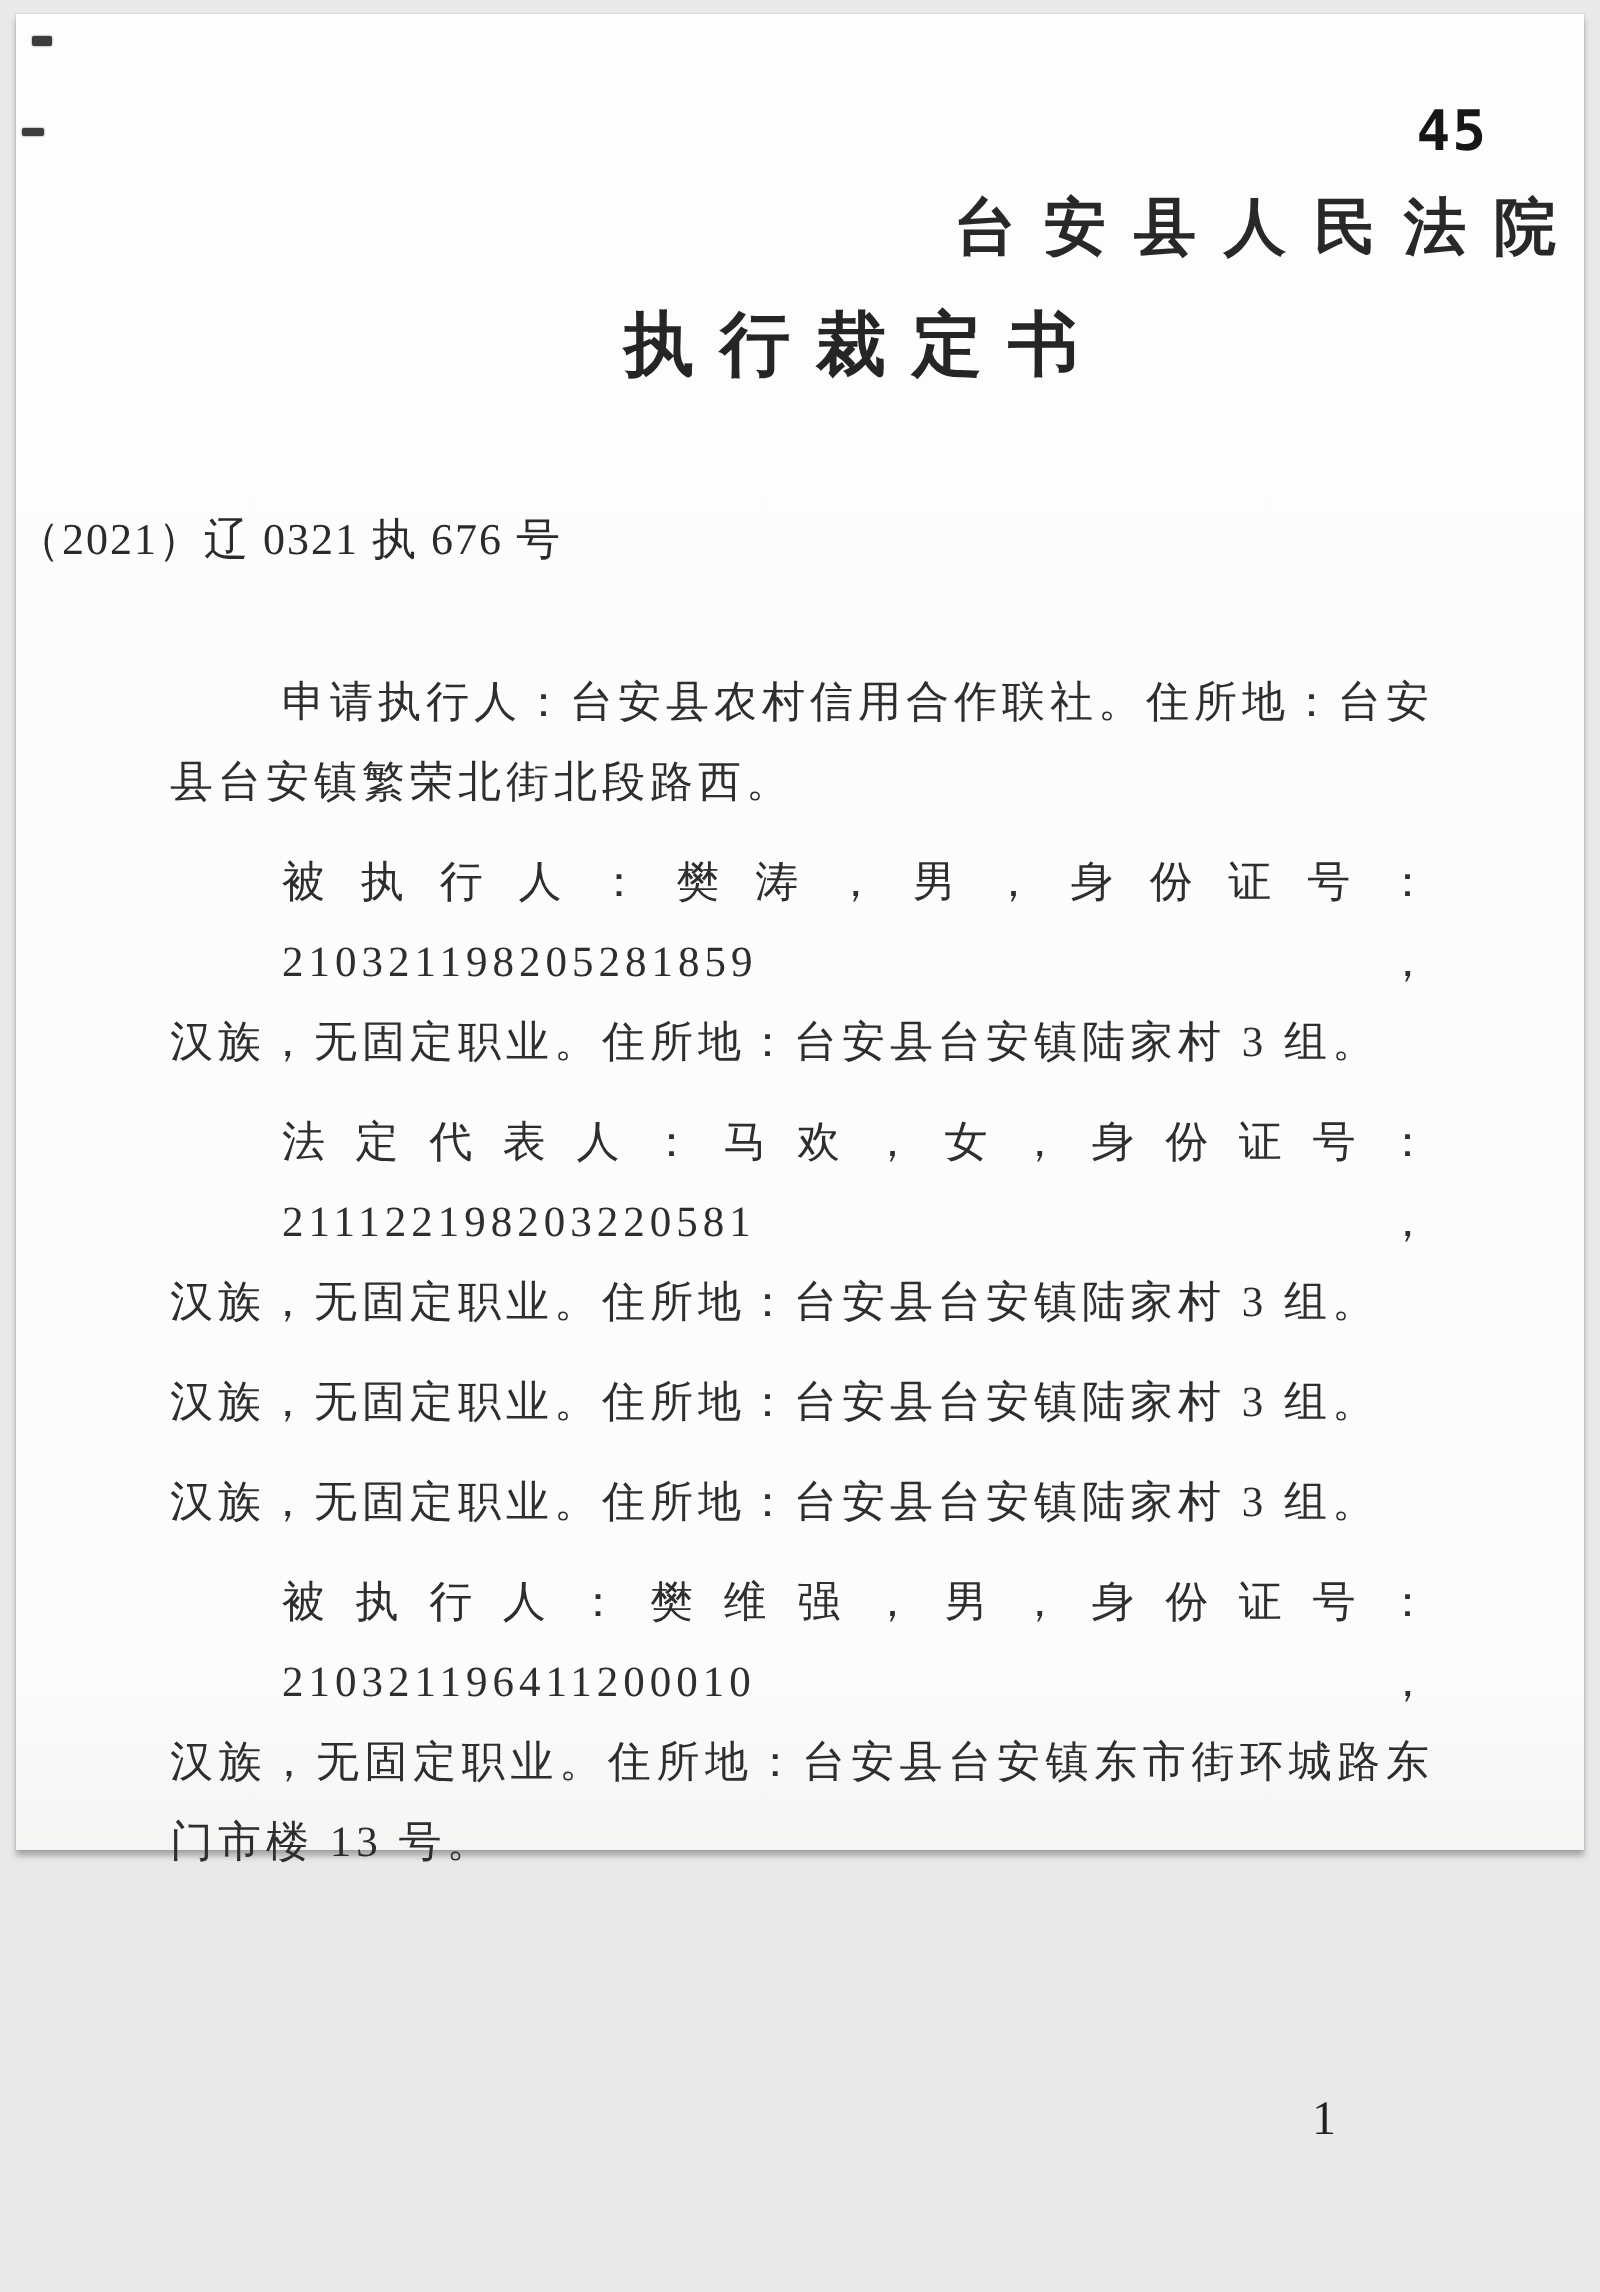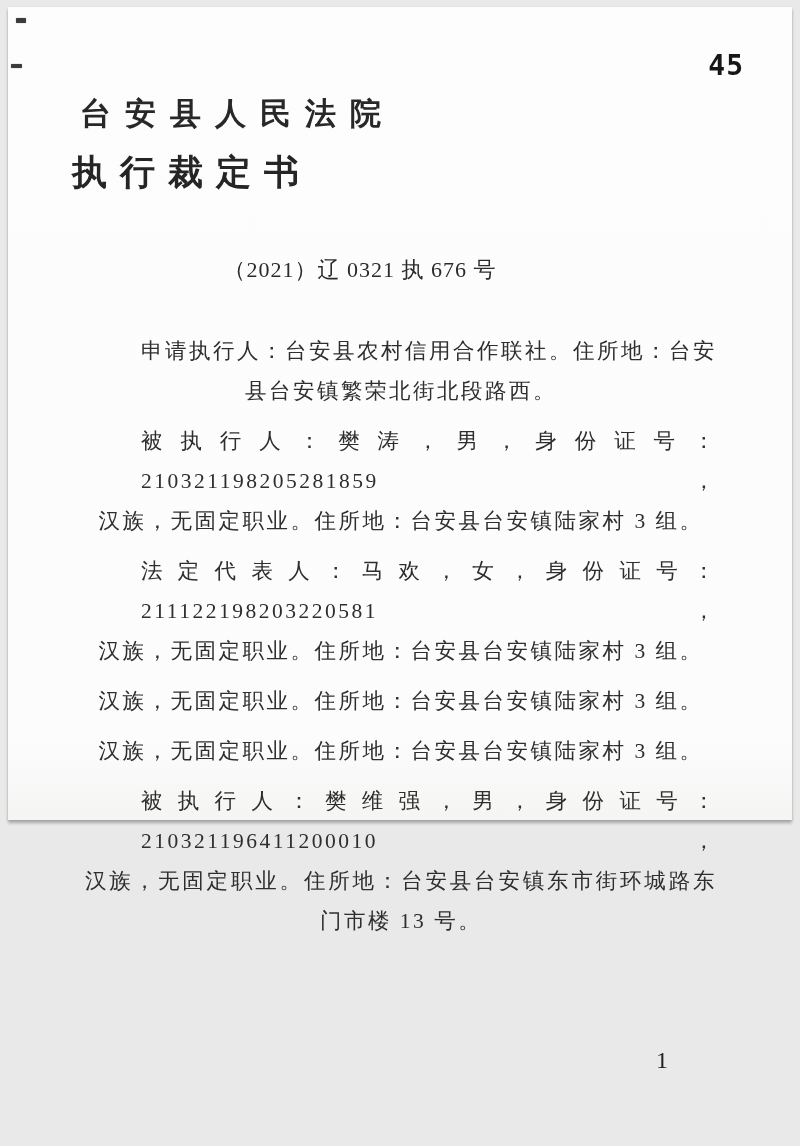--- a/index.html
+++ b/index.html
@@ -6,21 +6,21 @@
   body {
     width: 800px; height: 1146px;
     background: #e9e9e9;
     position: relative;
     font-family: "Liberation Serif", "DejaVu Serif", serif;
     overflow: hidden;
   }
   .page {
     position: absolute;
     left: 8px; top: 7px;
-    width: 784px; height: 813px;
+    width: 784px; height: 918px;
     background: linear-gradient(180deg, #fdfdfd 0%, #fcfcfc 90%, #f5f5f4 100%);
     box-shadow: 0 3px 3px rgba(0,0,0,0.28), 0 0 1px rgba(0,0,0,0.18);
     color: #2b2b2b;
   }
   .artifact {
     position: absolute;
     background: #3c3c3c;
     border-radius: 1px;
     box-shadow: 0 0 1px rgba(60,60,60,0.8);
   }
@@ -31,59 +31,59 @@
     top: 42px; right: 48px;
     font-family: "DejaVu Sans Mono", monospace;
     font-size: 28px; font-weight: bold;
     letter-spacing: 1px;
     color: #161616;
   }
   .court-name {
     position: absolute;
     top: 86px; left: 72px; right: 0;
     margin: 0;
-    text-align: left;
+    text-align: right;
     font-size: 31px;
     font-weight: 600;
     letter-spacing: 14px;
     color: #282828;
     white-space: nowrap;
     font-family: Liberation Serif, serif;
   }
   .doc-type {
     position: absolute;
     top: 142px; left: 64px; right: 0;
     margin: 0;
-    text-align: left;
+    text-align: center;
     font-size: 35px;
     font-weight: 600;
     letter-spacing: 13px;
     color: #252525;
     white-space: nowrap;
   }
   .case-number {
     position: absolute;
     top: 248px; left: 0; right: 80px;
-    text-align: center;
+    text-align: left;
     font-size: 22px;
     letter-spacing: 1px;
     color: #2b2b2b;
   }
   .body-text {
     position: absolute;
     top: 324px; left: 77px;
     width: 632px;
     font-size: 21.5px;
     letter-spacing: 2.5px;
     color: #2e2e2e;
   }
   .para { margin: 0 0 10px 0; }
   .line {
     line-height: 40px;
-    text-align: center;
+    text-align: left;
   }
   .line.indent { padding-left: 56px; }
   .line.fill {
     text-align: justify;
     text-align-last: justify;
     font-family: Liberation Serif, serif;
   }
   .page-number {
     position: absolute;
     left: 648px; top: 1040px;

